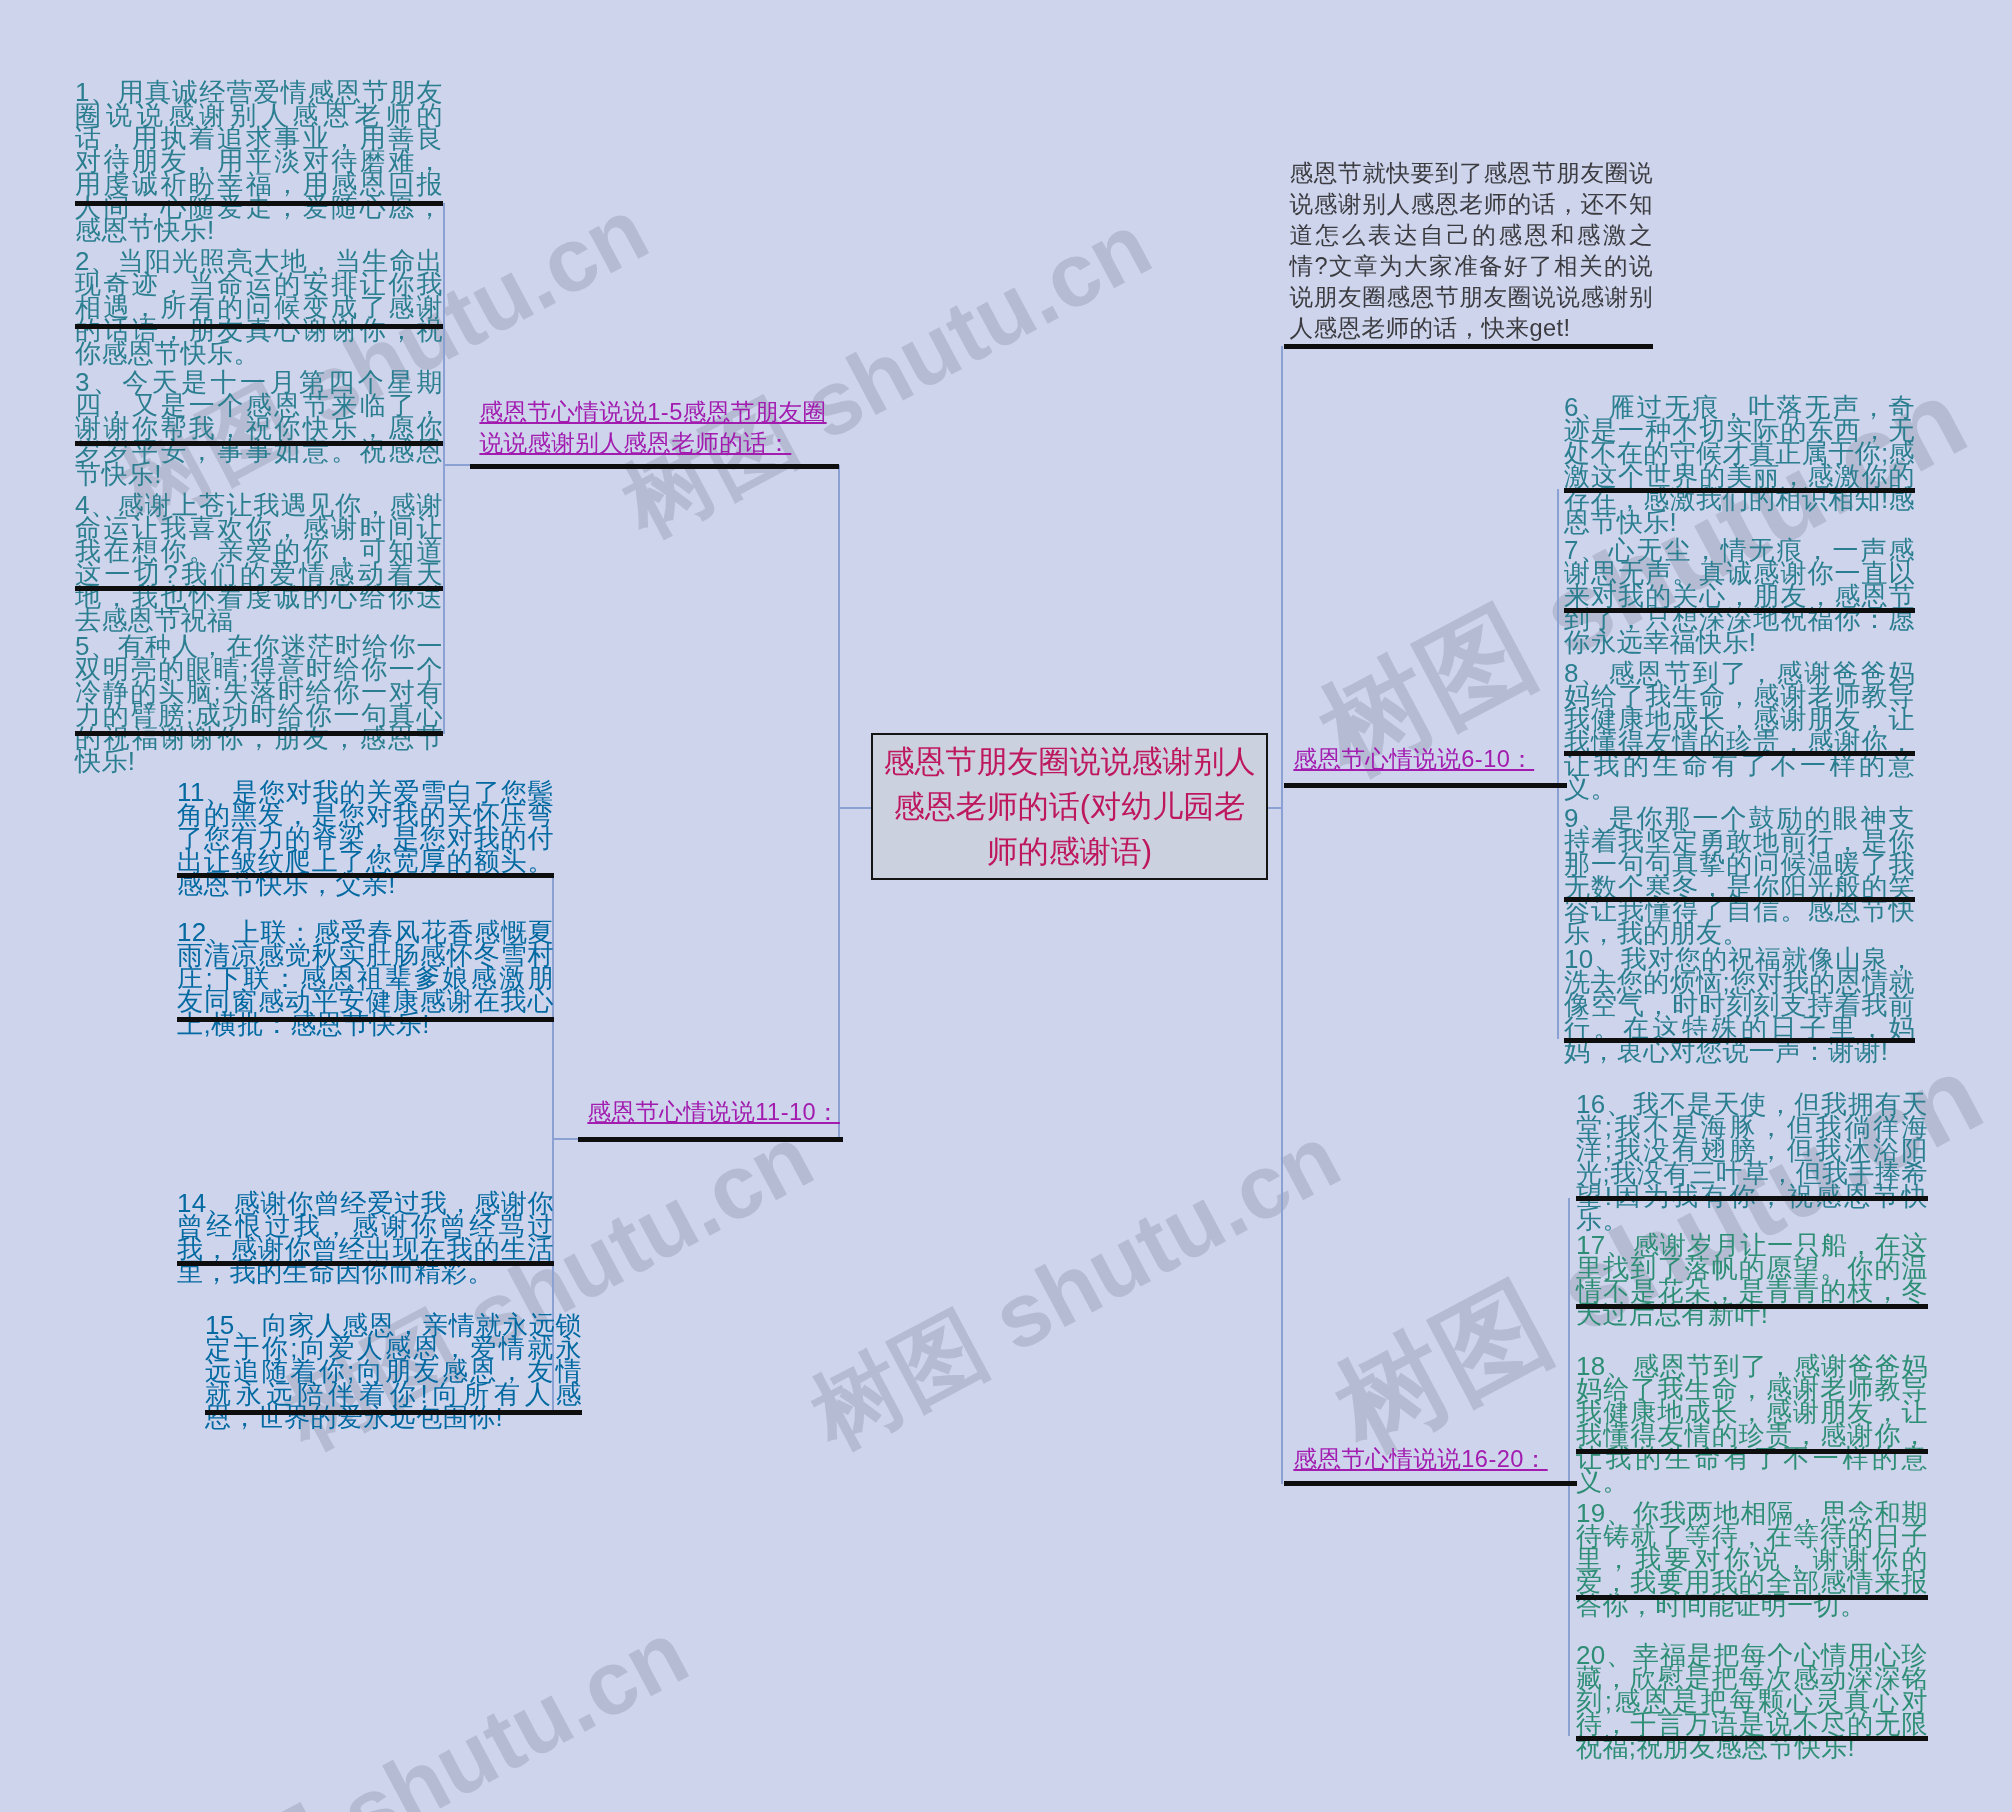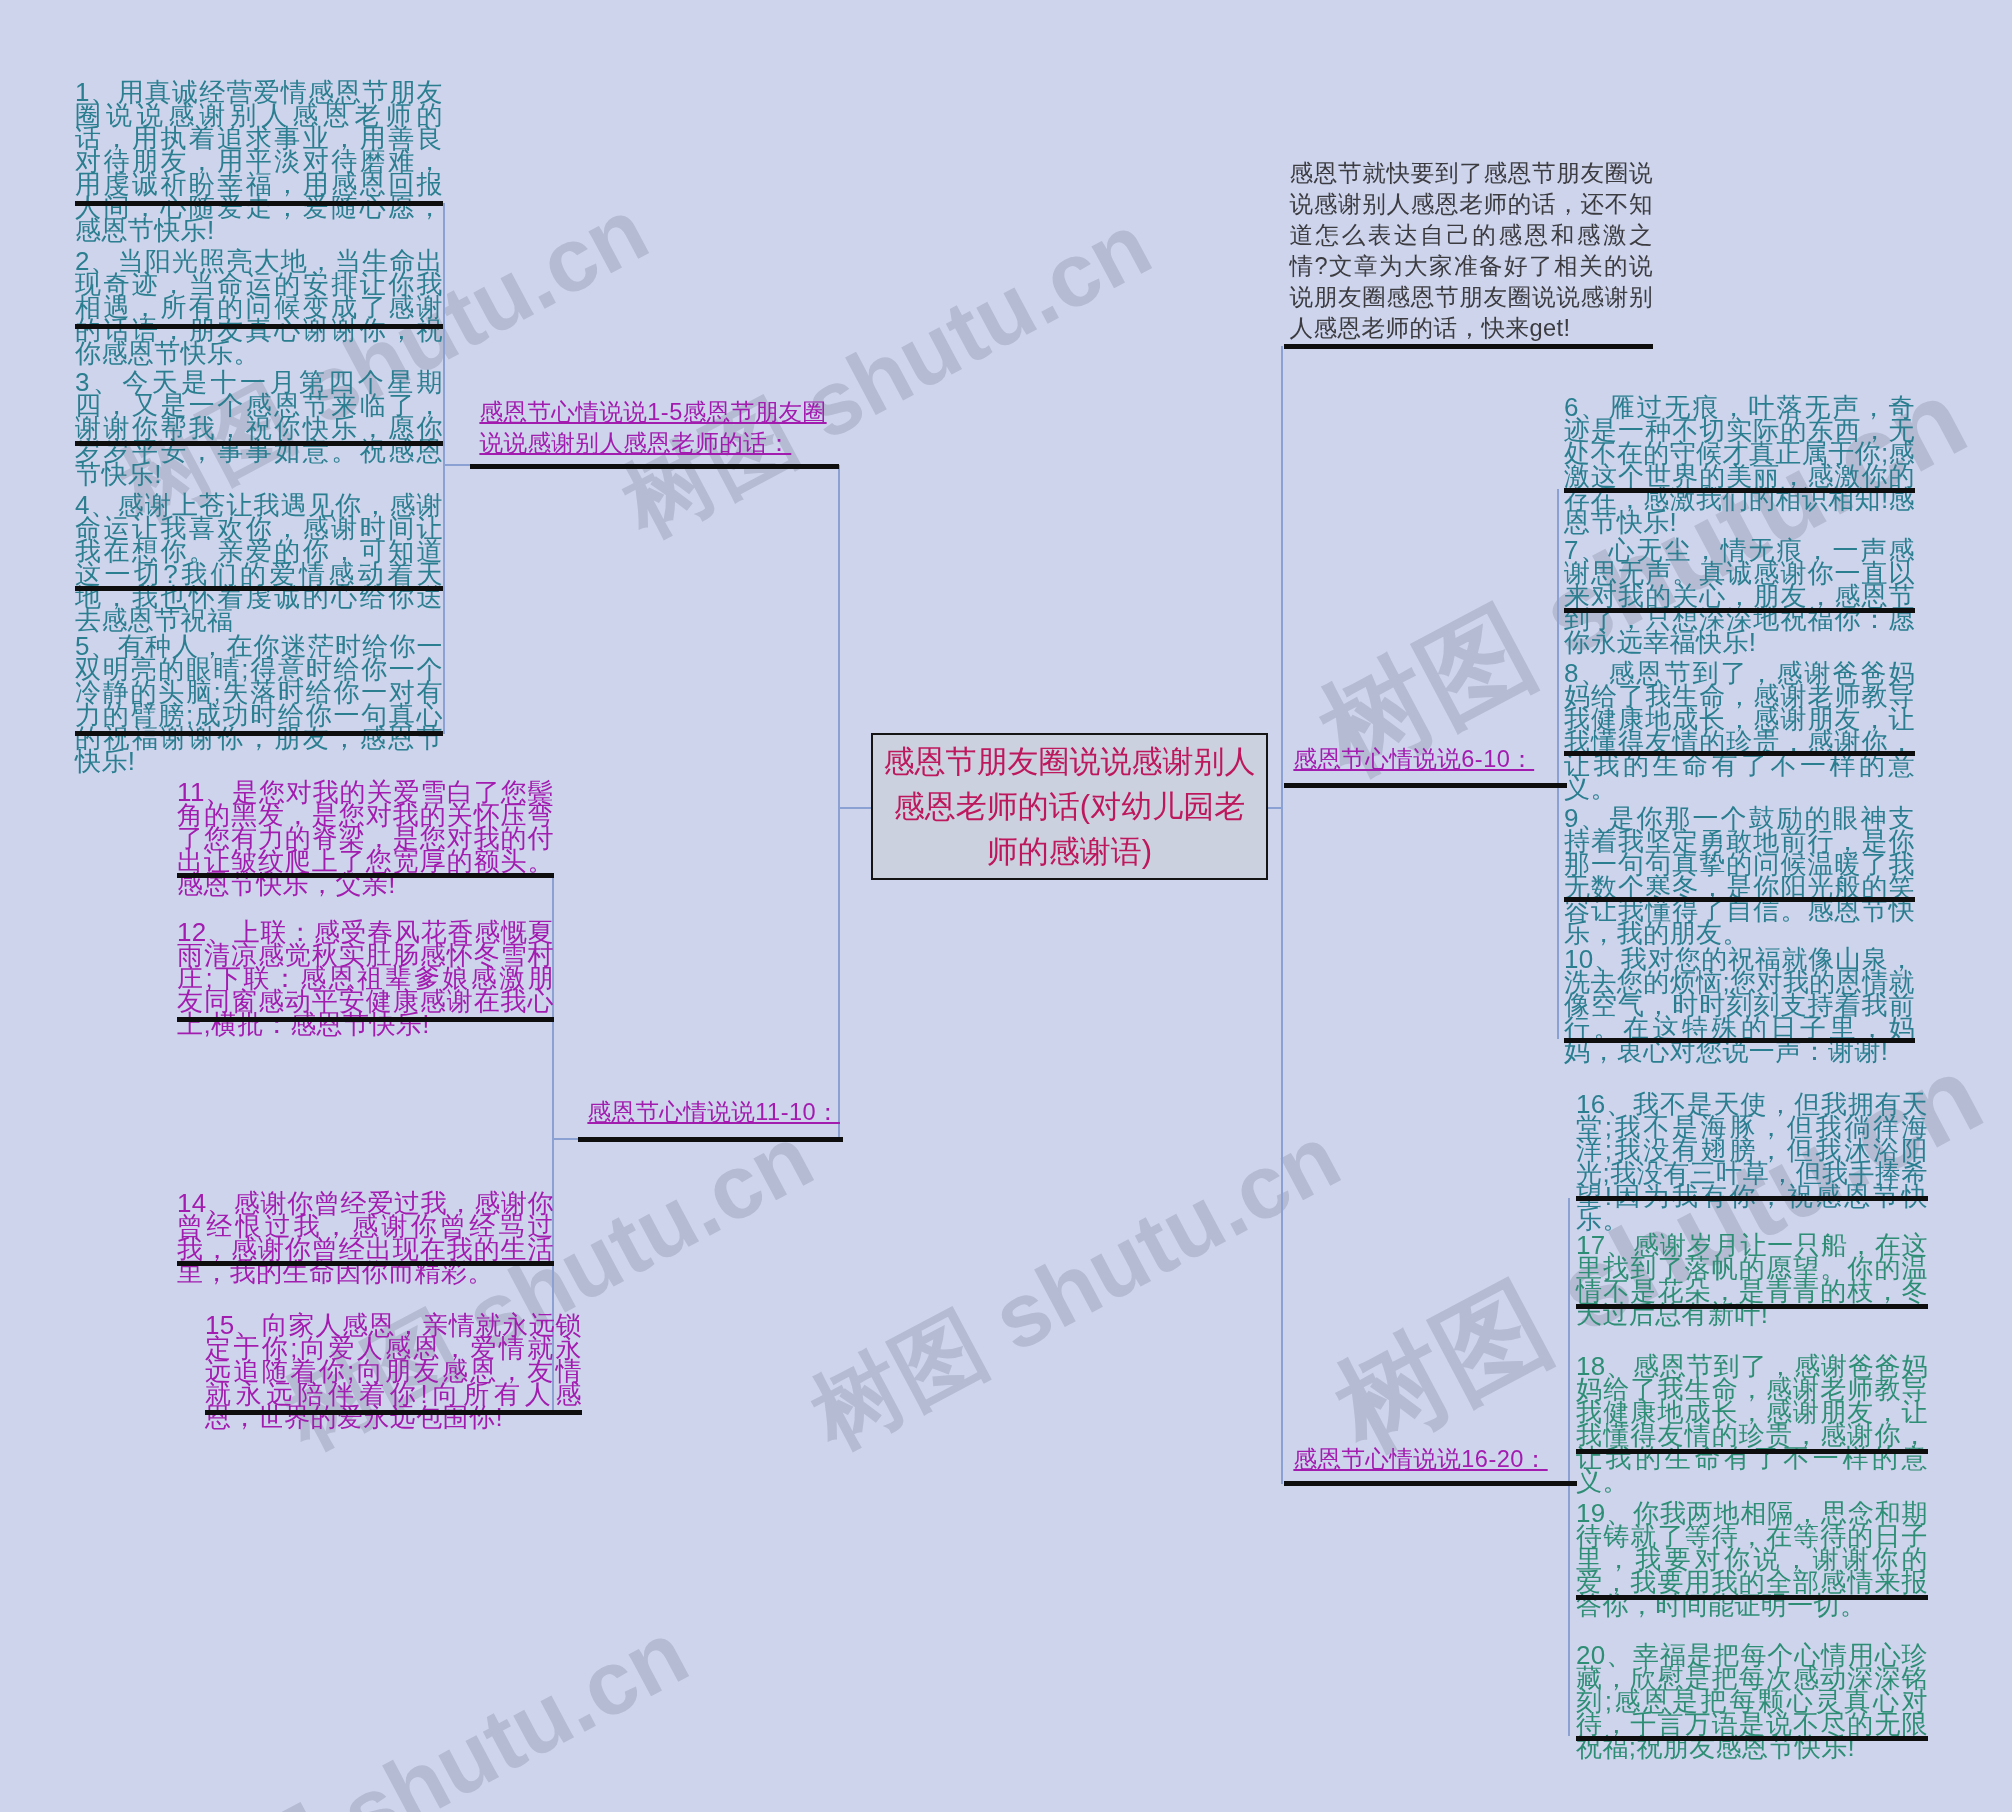--- a/index.html
+++ b/index.html
@@ -1,21 +1,21 @@
 <!DOCTYPE html>
 <html style="font-size:12.6px"><head>
 <meta charset="utf-8">
 <style>
   html,body{margin:0;padding:0;}
   body{font-family:"Liberation Sans","DejaVu Sans",sans-serif;}
   #canvas{position:relative;width:2013px;height:1813px;background:#cdd4ec;overflow:hidden;}
   .node{position:absolute;}
   .node .txt{font-size:26px;line-height:23px;text-align:justify;letter-spacing:0.4px;}
   .c-teal .txt{color:#2a7e8f;}
-  .c-blue .txt{color:#a21caf;}
+  .c-blue .txt{color:#0369a1;}
   .c-green .txt{color:#2e8e75;}
   .bar{position:absolute;left:0;right:0;bottom:0;height:5.5px;background:#0e0e0e;}
   .lbl{position:absolute;color:#a21caf;text-decoration:underline;}
   .lbl .txt{font-size:23.6px;line-height:31px;padding-left:9.4px;letter-spacing:0.4px;}
   .lbl .bar{height:4.7px;}
   #intro-node{position:absolute;left:1284px;top:158px;width:369px;height:191px;}
   #intro-node .txt{font-size:23.6px;line-height:31px;color:#3b3b40;text-align:justify;letter-spacing:0.4px;padding-left:5.5px;}
   #center-node{position:absolute;left:871px;top:733px;width:393px;height:143px;background:#ccd1e0;border:2.4px solid #141414;display:flex;align-items:center;justify-content:center;}
   #center-node .txt{font-size:31px;line-height:45px;color:#be185d;text-align:center;padding:0 7.9px;}
   .line{position:absolute;background:#8ba1d4;}

